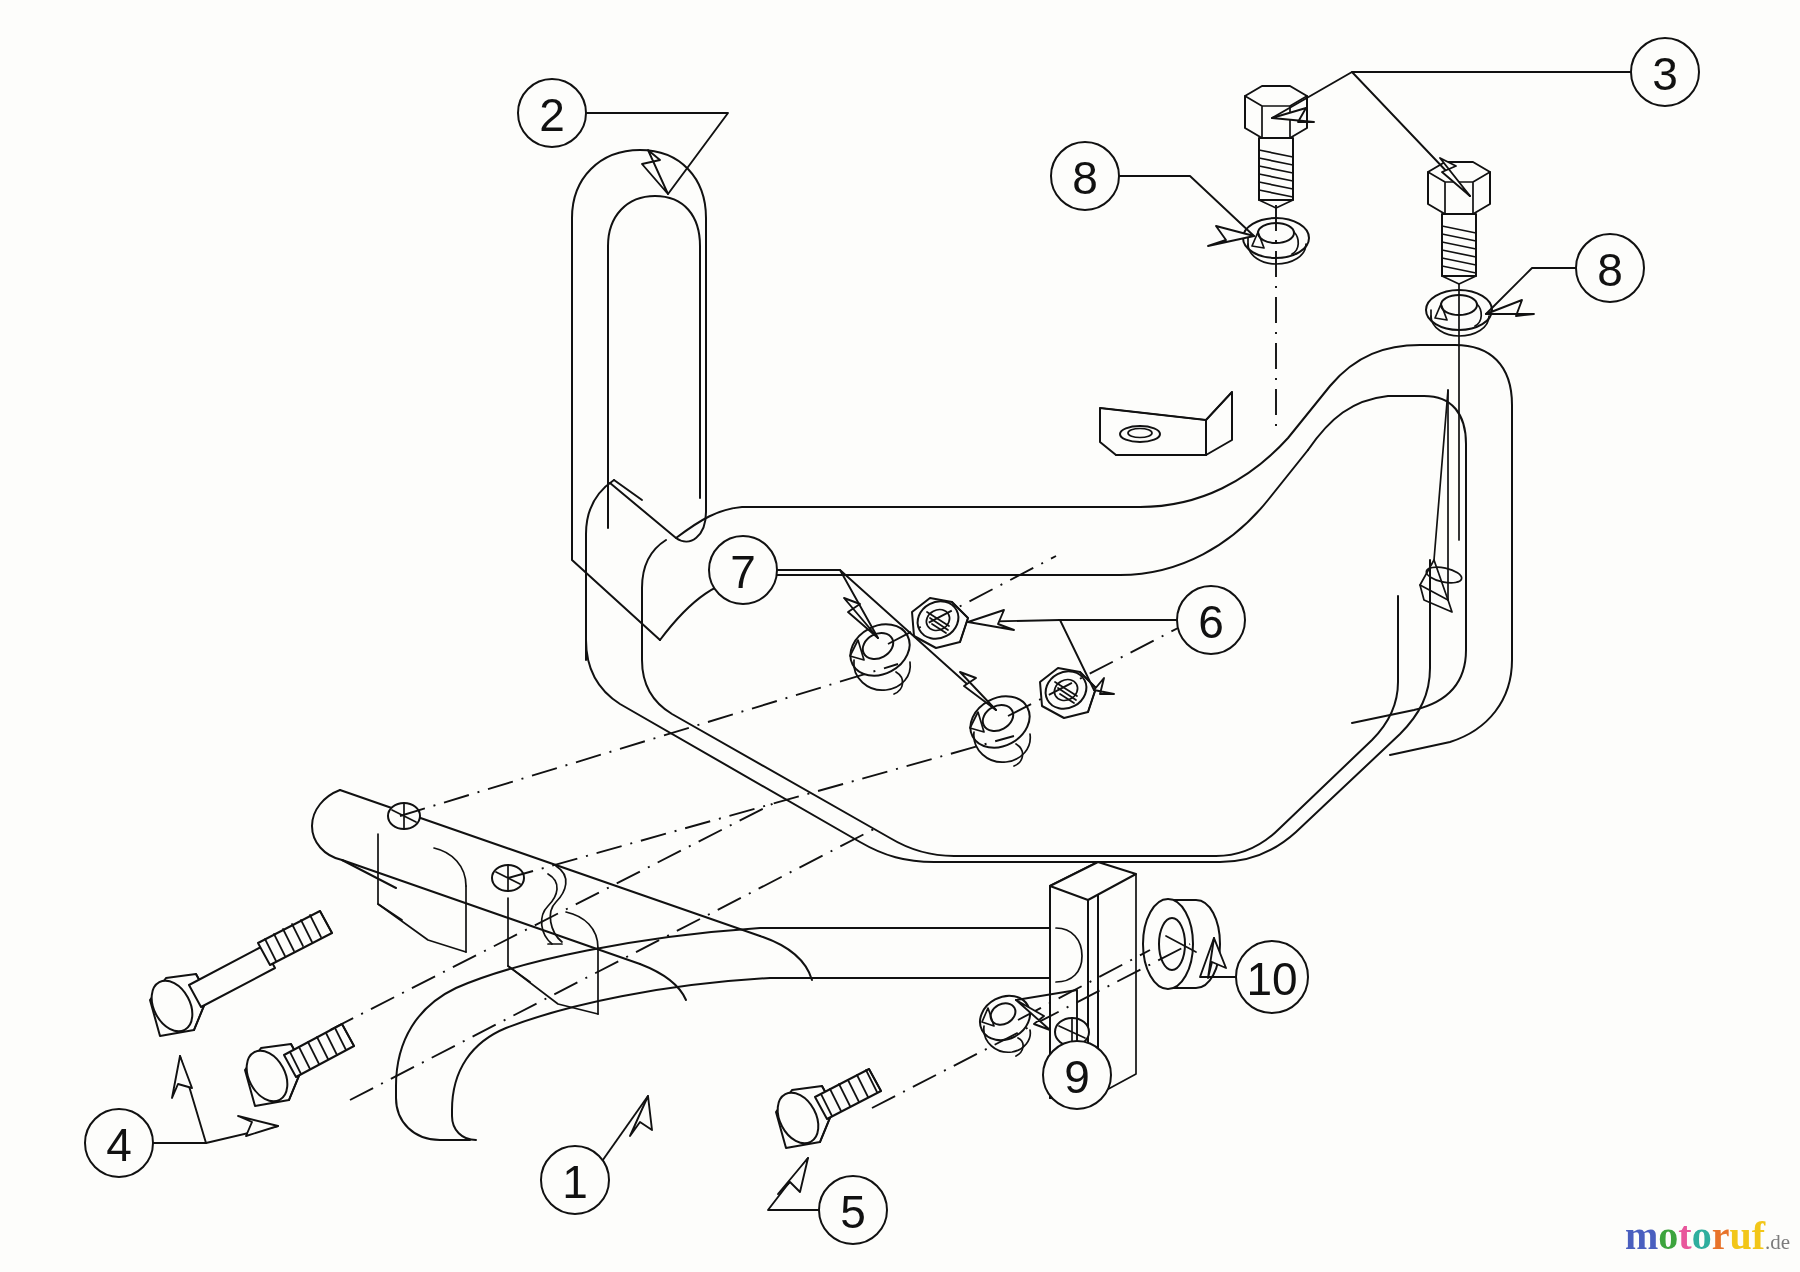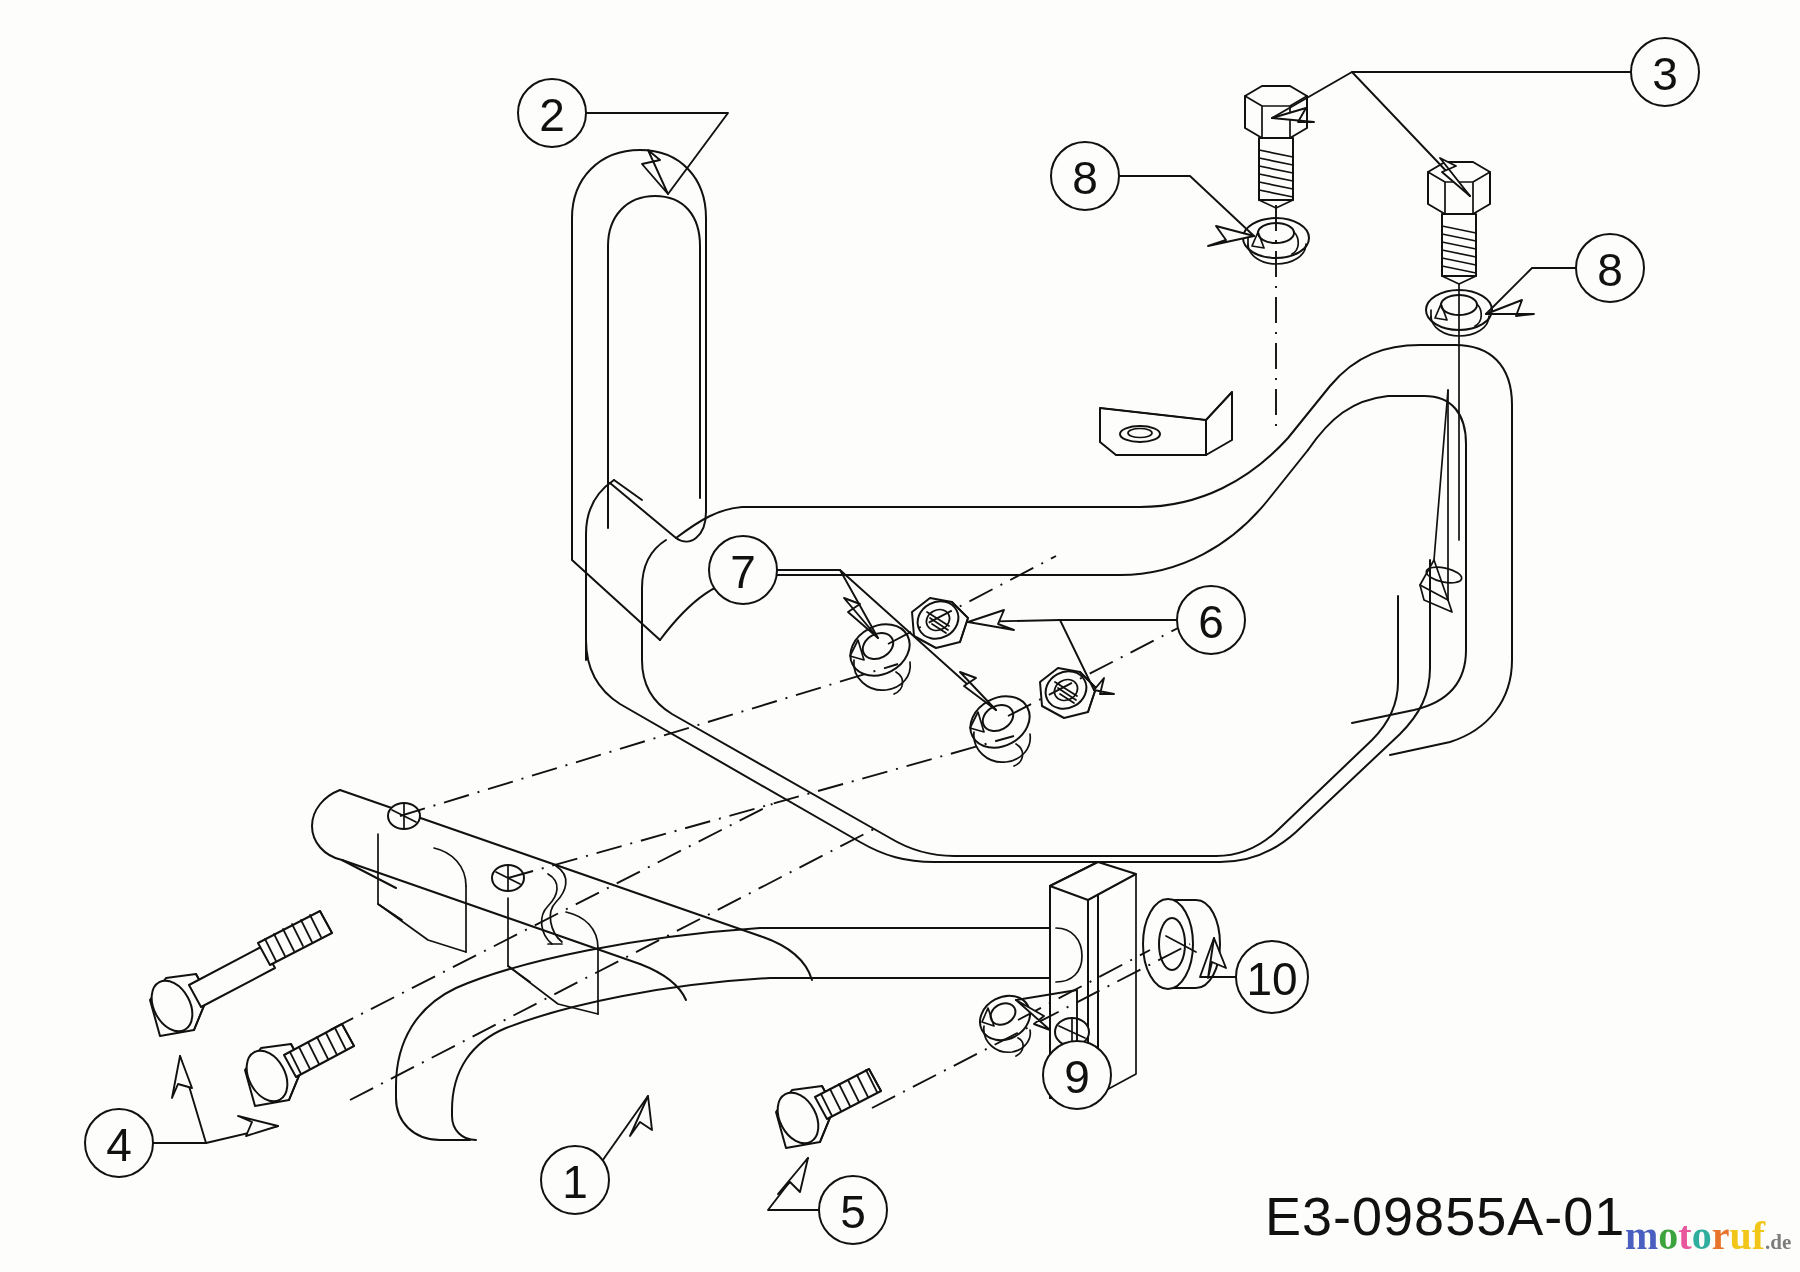--- a/index.html
+++ b/index.html
@@ -22,21 +22,21 @@
   }
   .watermark{
     position:absolute;
     left:1625px;top:1216px;
     font-family:"Liberation Serif", serif;
     font-size:40px;
     font-weight:700;
     white-space:nowrap;
     line-height:1;
   }
-  .watermark .d{font-size:21px;font-weight:700;color:#7c7c7c;}
+  .watermark .d{font-size:21px;font-weight:400;color:#7c7c7c;}
 </style>
 </head>
 <body>
 
 <div id="page">
 
   <svg id="canvas" viewBox="0 0 1800 1272">
     <defs>
       <style>
         .ln{fill:none;stroke:#111;stroke-width:2;stroke-linecap:round;stroke-linejoin:round;}
@@ -424,17 +424,16 @@
           <text class="bubtxt" x="1077" y="1077">9</text>
         </g>
         <g>
           <circle class="bub" cx="1272" cy="977" r="36"></circle>
           <text class="bubtxt" x="1272" y="979">10</text>
         </g>
       </g>
 
   </svg>
 
-  <div class="drawing-no">E3-09855A-01</div>
 
   <div class="watermark" id="watermark"><span style="color: rgb(74, 95, 191);">m</span><span style="color: rgb(61, 164, 61);">o</span><span style="color: rgb(232, 86, 155);">t</span><span style="color: rgb(47, 174, 158);">o</span><span style="color: rgb(232, 115, 42);">r</span><span style="color: rgb(242, 198, 24);">u</span><span style="color: rgb(242, 198, 24);">f</span><span class="d">.de</span></div>
 
 </div>
 
 </body></html>

